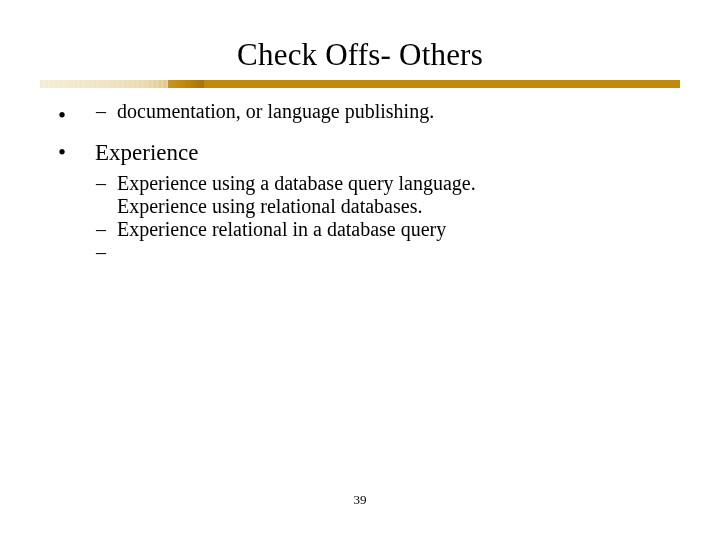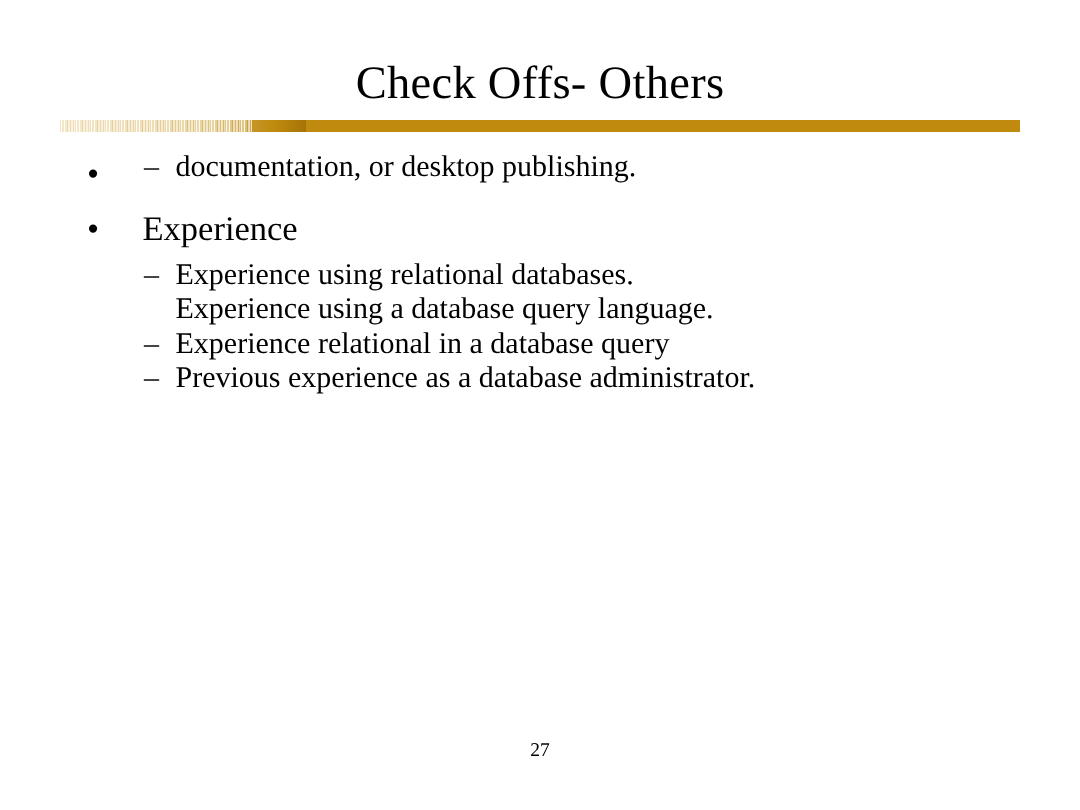--- a/index.html
+++ b/index.html
@@ -174,55 +174,52 @@
   <div class="body">
 
     <div class="group">
       <div class="l1">
         <span class="dot">•</span>
       </div>
       <div class="l2-list">
         <div class="l2">
           <span class="dash">–</span>
           <span class="l2-text">
-            <span class="brk">documentation, or desktop publishing.</span>
+            <span class="brk">documentation, or language publishing.</span>
           </span>
         </div>
       </div>
     </div>
 
     <div class="group">
       <div class="l1">
         <span class="dot">•</span>
         <span>Experience</span>
       </div>
       <div class="l2-list">
 
         <div class="l2">
           <span class="dash">–</span>
           <span class="l2-text">
+            <span class="brk">Experience using a database query language.</span>
             <span class="brk">Experience using relational databases.</span>
-            <span class="brk">Experience using a database query language.</span>
           </span>
         </div>
 
         <div class="l2">
           <span class="dash">–</span>
           <span class="l2-text">
             <span class="brk">Experience relational in a database query</span>
           </span>
         </div>
 
         <div class="l2">
           <span class="dash">–</span>
-          <span class="l2-text">
-            <span class="brk">Previous experience as a database administrator.</span>
-          </span>
         </div>
 
       </div>
     </div>
 
   </div>
 
-  <div class="page-number">27</div>
+  <div class="page-number">39</div>
 
 </div>
 
 </body></html>

